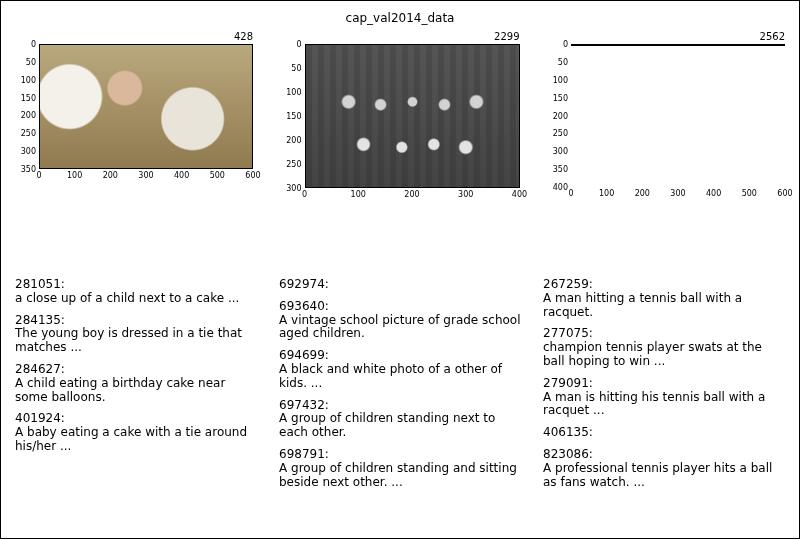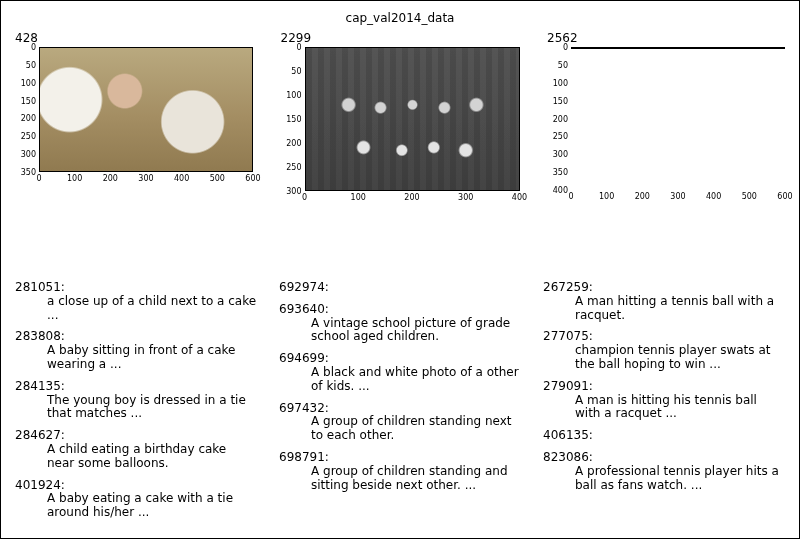--- a/index.html
+++ b/index.html
@@ -1,31 +1,31 @@
 <!DOCTYPE html>
 <html><head>
 <meta charset="utf-8">
 <style>
   html,body{margin:0;padding:0;background:#fff;font-family:"DejaVu Sans","Helvetica Neue",Arial,sans-serif;color:#000;}
   .page{box-sizing:border-box;width:800px;height:539px;border:1px solid #000;position:relative;padding:8px 14px 24px 14px;}
   .title{text-align:center;font-size:12px;margin:2px 0 6px 0;}
   .row-plots{display:flex;justify-content:space-between;align-items:flex-start;gap:10px;}
   .plot{position:relative;}
-  .subtitle{text-align:left;font-size:12px;margin-bottom:2px;}
+  .subtitle{text-align:right;font-size:10px;margin-bottom:2px;}
   .axes{position:relative;}
   .imgbox{position:absolute;left:0;top:0;right:0;bottom:0;border:1px solid #000;overflow:hidden;}
   
   .ytick{position:absolute;right:100%;margin-right:3px;font-size:8px;transform:translateY(-50%);white-space:nowrap;}
   .xtick{position:absolute;top:100%;margin-top:2px;font-size:8px;transform:translateX(-50%);white-space:nowrap;}
   
   .captions{display:flex;justify-content:space-between;gap:22px;margin-top:90px;}
   .capcol{flex:1;font-size:12px;line-height:1.15;}
   .cap{margin-bottom:8px;}
   .capid{display:block;}
-  .captxt{display:block;margin-left:32px;}
+  .captxt{display:block;}
   
   .img-baby{background:
     radial-gradient(circle at 72% 60%, #e9e4da 0 18%, transparent 19%),
     radial-gradient(circle at 14% 42%, #f3f1ea 0 16%, transparent 17%),
     radial-gradient(circle at 40% 35%, #d9b89c 0 11%, transparent 12%),
     linear-gradient(180deg,#b9a97f 0%, #a48e63 55%, #907a50 100%);
   }
   .img-class{background:
     repeating-linear-gradient(90deg,#6d6d6d 0 6px,#7a7a7a 6px 12px),
     linear-gradient(180deg,#5b5b5b 0%, #4a4a4a 100%);
@@ -132,24 +132,20 @@
       </div>
     </div>
 
   <div class="captions" id="captions-row">
       <div class="capcol">
         <div class="cap">
           <span class="capid">281051:</span>
           <span class="captxt">a close up of a child next to a cake ...</span>
         </div>
         <div class="cap">
-          <span class="capid">283808:</span>
-          <span class="captxt">A baby sitting in front of a cake wearing a ...</span>
-        </div>
-        <div class="cap">
           <span class="capid">284135:</span>
           <span class="captxt">The young boy is dressed in a tie that matches ...</span>
         </div>
         <div class="cap">
           <span class="capid">284627:</span>
           <span class="captxt">A child eating a birthday cake near some balloons.</span>
         </div>
         <div class="cap">
           <span class="capid">401924:</span>
           <span class="captxt">A baby eating a cake with a tie around his/her ...</span>

